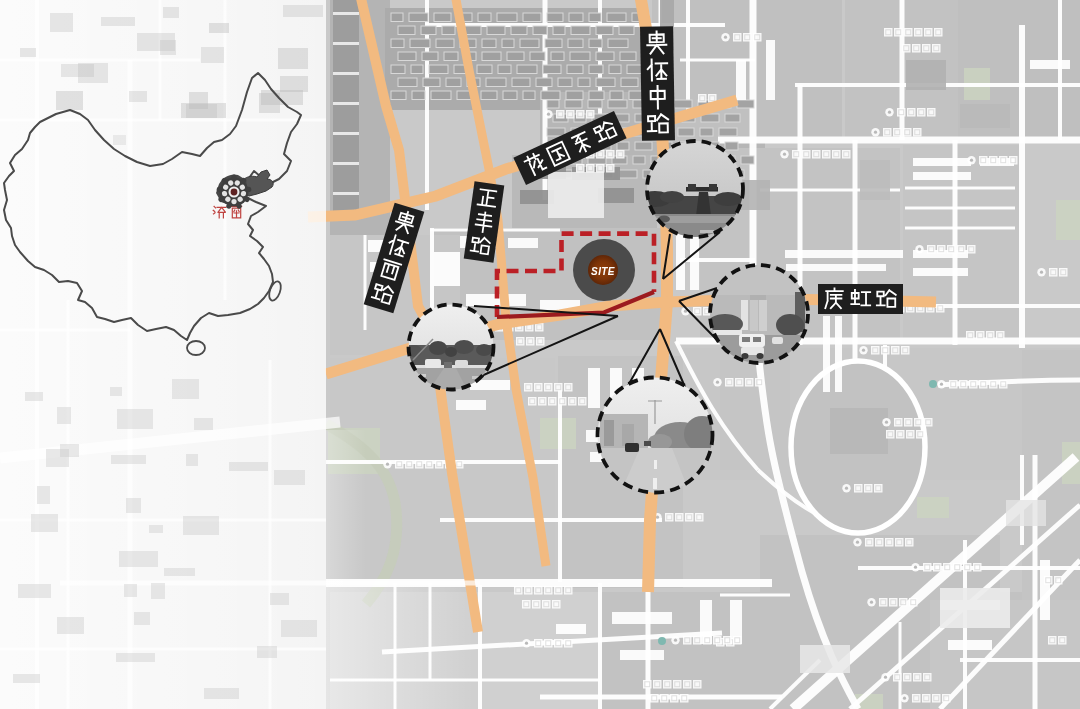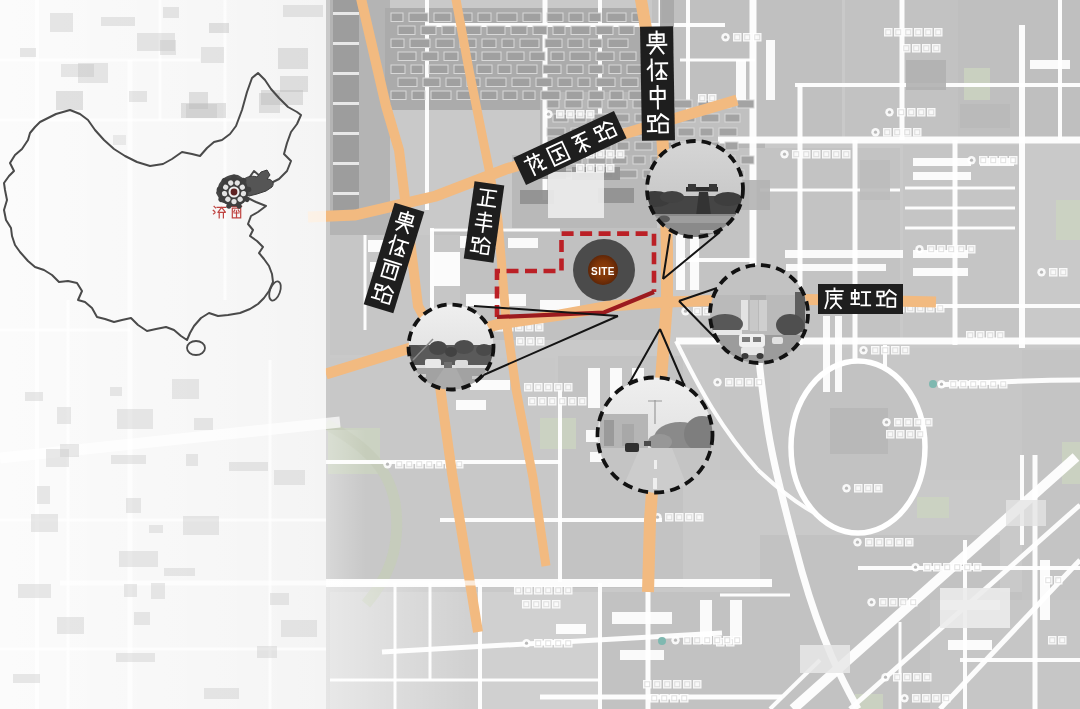--- a/index.html
+++ b/index.html
@@ -1,16 +1,16 @@
 <!DOCTYPE html>
 <html><head>
 <meta charset="utf-8">
 <style>
 html,body{margin:0;padding:0;background:#fff;}
-#wrap{width:1080px;height:709px;overflow:hidden;position:relative;font-family:"Liberation Sans", sans-serif;}
+#wrap{width:1080px;height:709px;overflow:hidden;position:relative;font-family:"Liberation Sans", sans-serif;font-style:italic;}
 </style>
 </head>
 <body>
 <div id="wrap">
 <svg width="1080" height="709" viewBox="0 0 1080 709">
 <defs>
 <g id="cj-ao">
           <path d="M50 4 V16 M22 16 H78 V46 H22 Z M50 16 V46 M34 31 H66 M12 58 H88 M50 58 L24 92 M50 58 L76 92" fill="none" stroke="currentColor" stroke-width="8" stroke-linecap="square"></path>
         </g>
 <g id="cj-ti">

